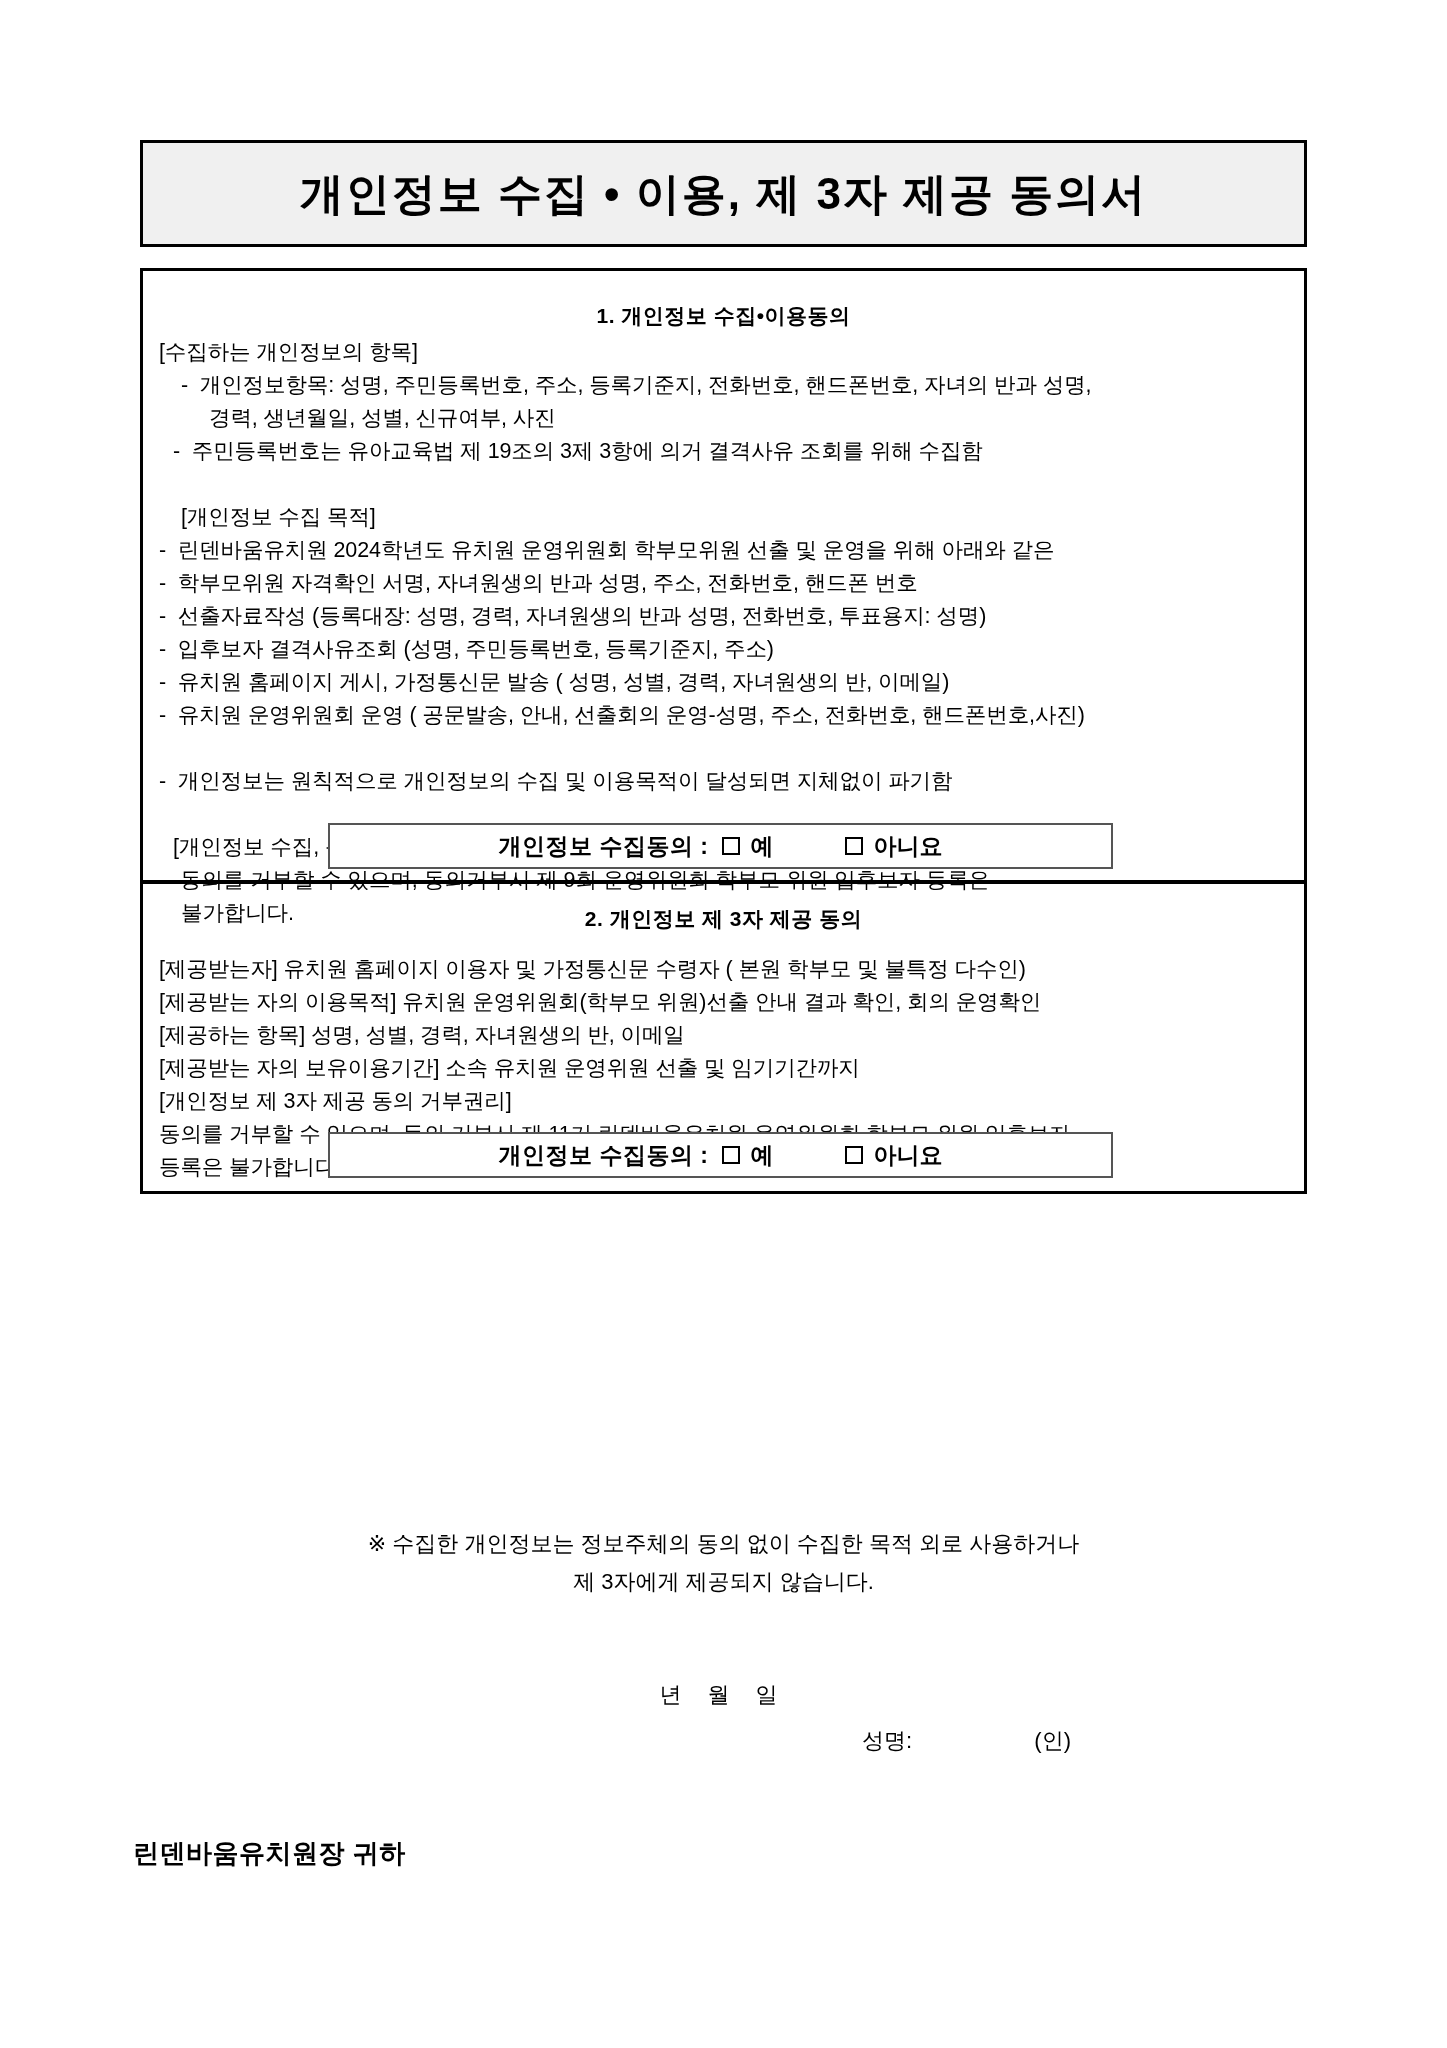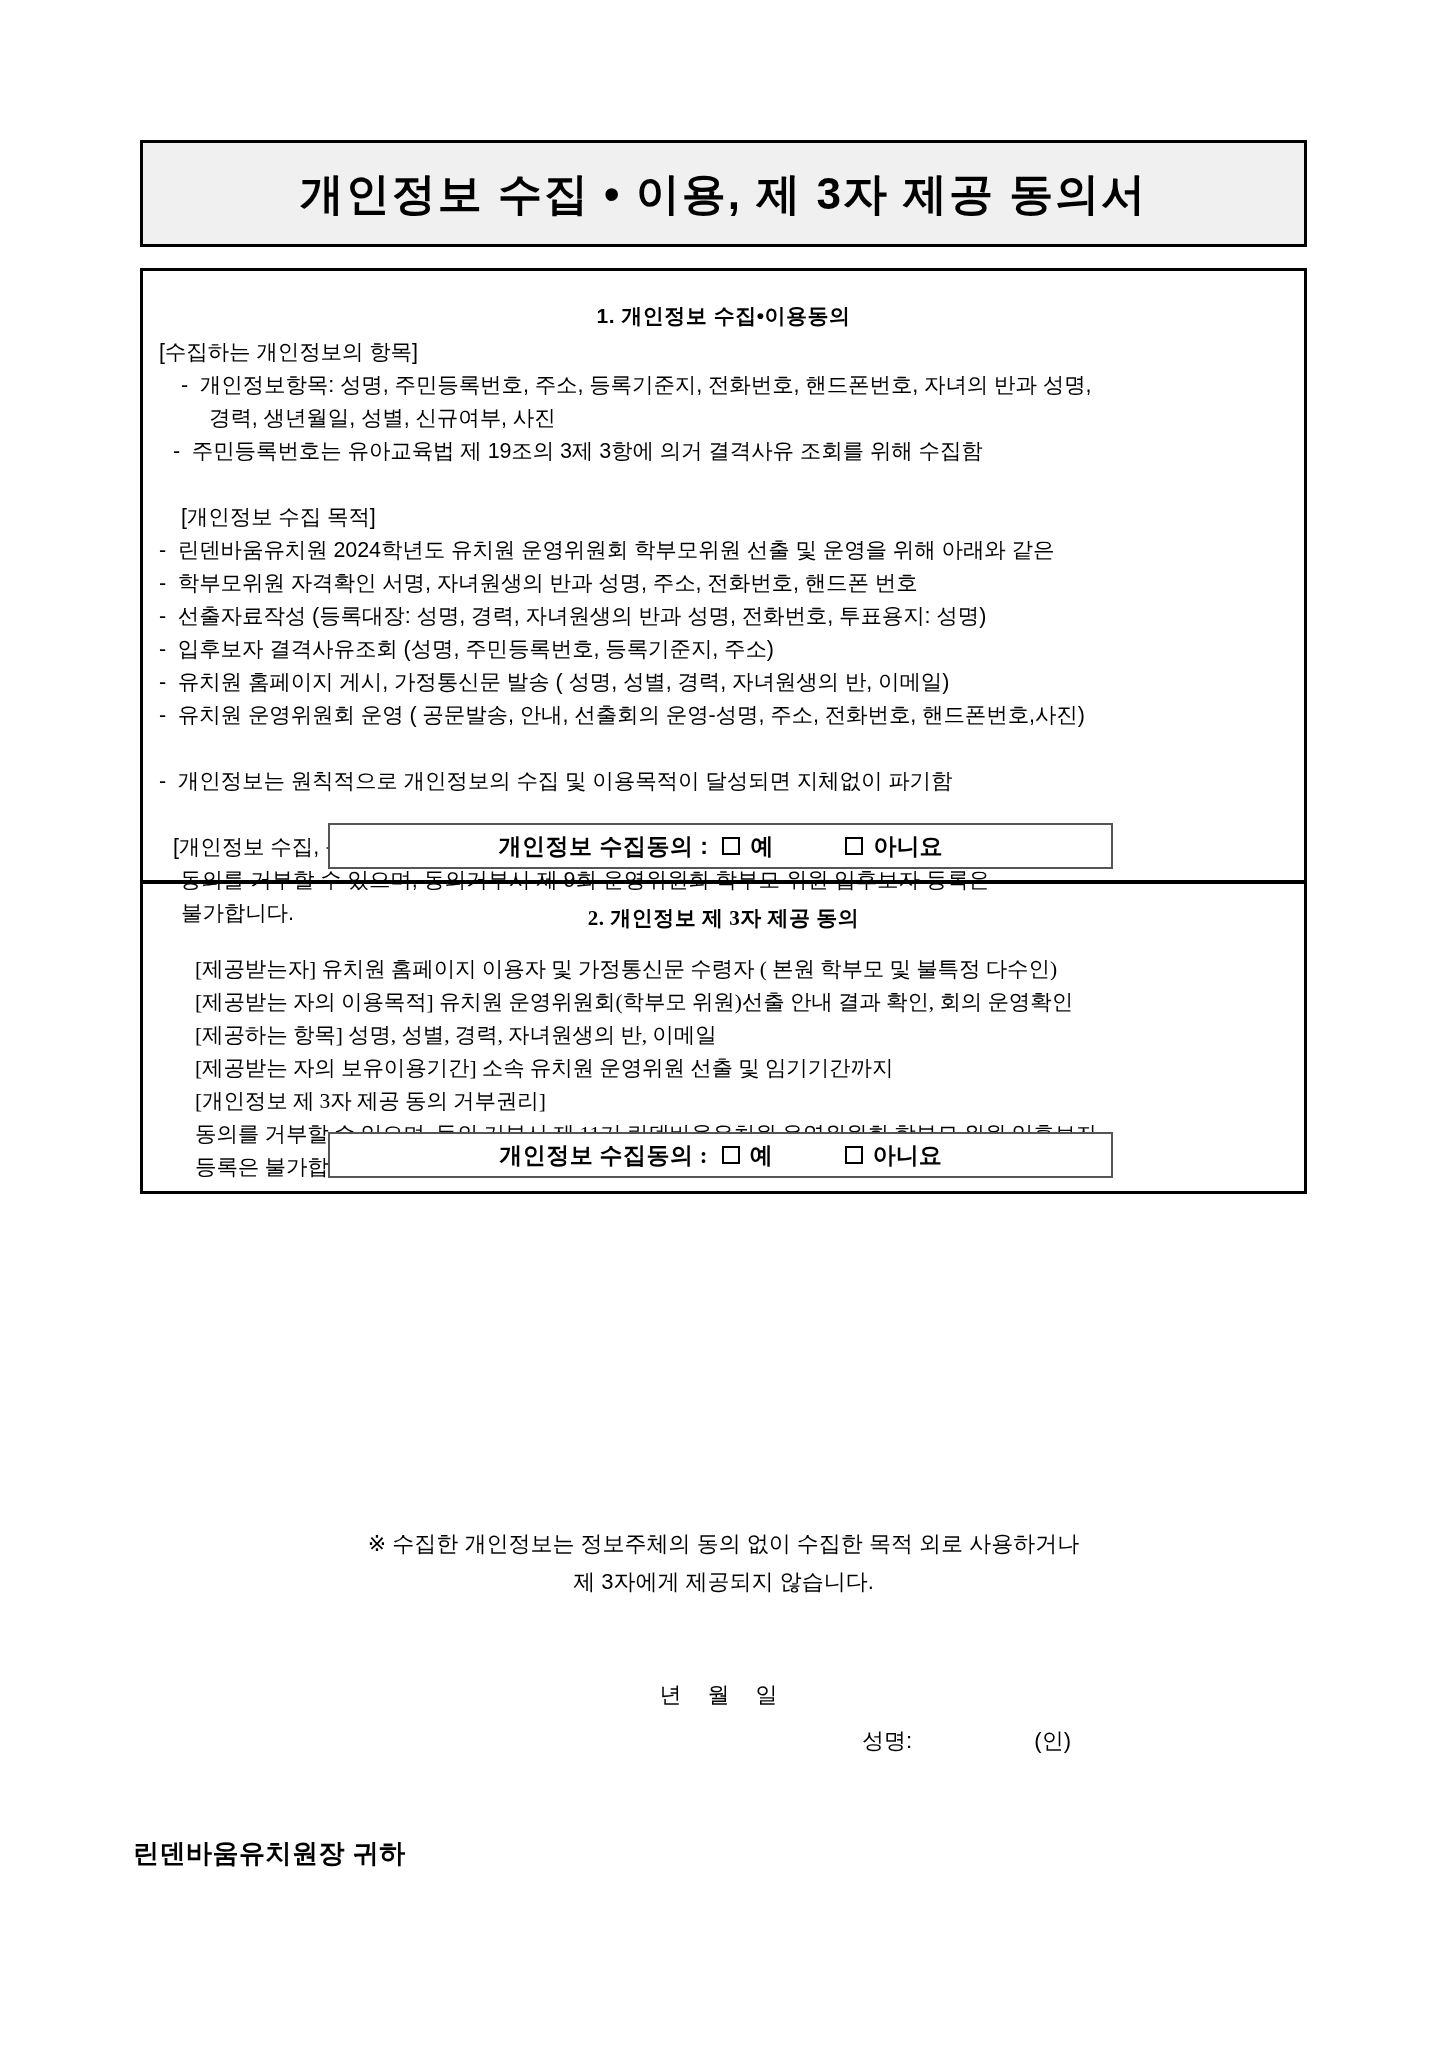--- a/index.html
+++ b/index.html
@@ -54,41 +54,41 @@
     height: 926px;
     border: 3px solid #000000;
   }
 
   .section {
     position: absolute;
     left: 0;
     width: 100%;
   }
   .section-1 { top: 16px; height: 609px; }
-  .section-2 { top: 609px; height: 311px; border-top: 4px solid #000; font-family: Liberation Serif, serif; }
+  .section-2 { top: 609px; height: 311px; border-top: 4px solid #000; }
 
   .sec-head {
     text-align: center;
     font-size: 21px;
     font-weight: bold;
     letter-spacing: 0.5px;
     margin-top: 16px;
     line-height: 1.2;
   }
 
   .sec2-head { margin-top: 22px; }
 
   .lines {
     padding: 0 16px;
     font-size: 21.5px;
     line-height: 33px;
     letter-spacing: -0.1px;
   }
   .sec1-lines { margin-top: 8px; }
-  .sec2-lines { margin-top: 22px; margin-left: 36px; }
+  .sec2-lines { margin-top: 22px; }
 
   .ln { white-space: pre; }
   .blank { height: 33px; }
 
   .ind-0 { padding-left: 0px; }
   .ind-1 { padding-left: 14px; }
   .ind-2 { padding-left: 22px; }
   .ind-3 { padding-left: 38px; }
   .ind-4 { padding-left: 50px; }
 

